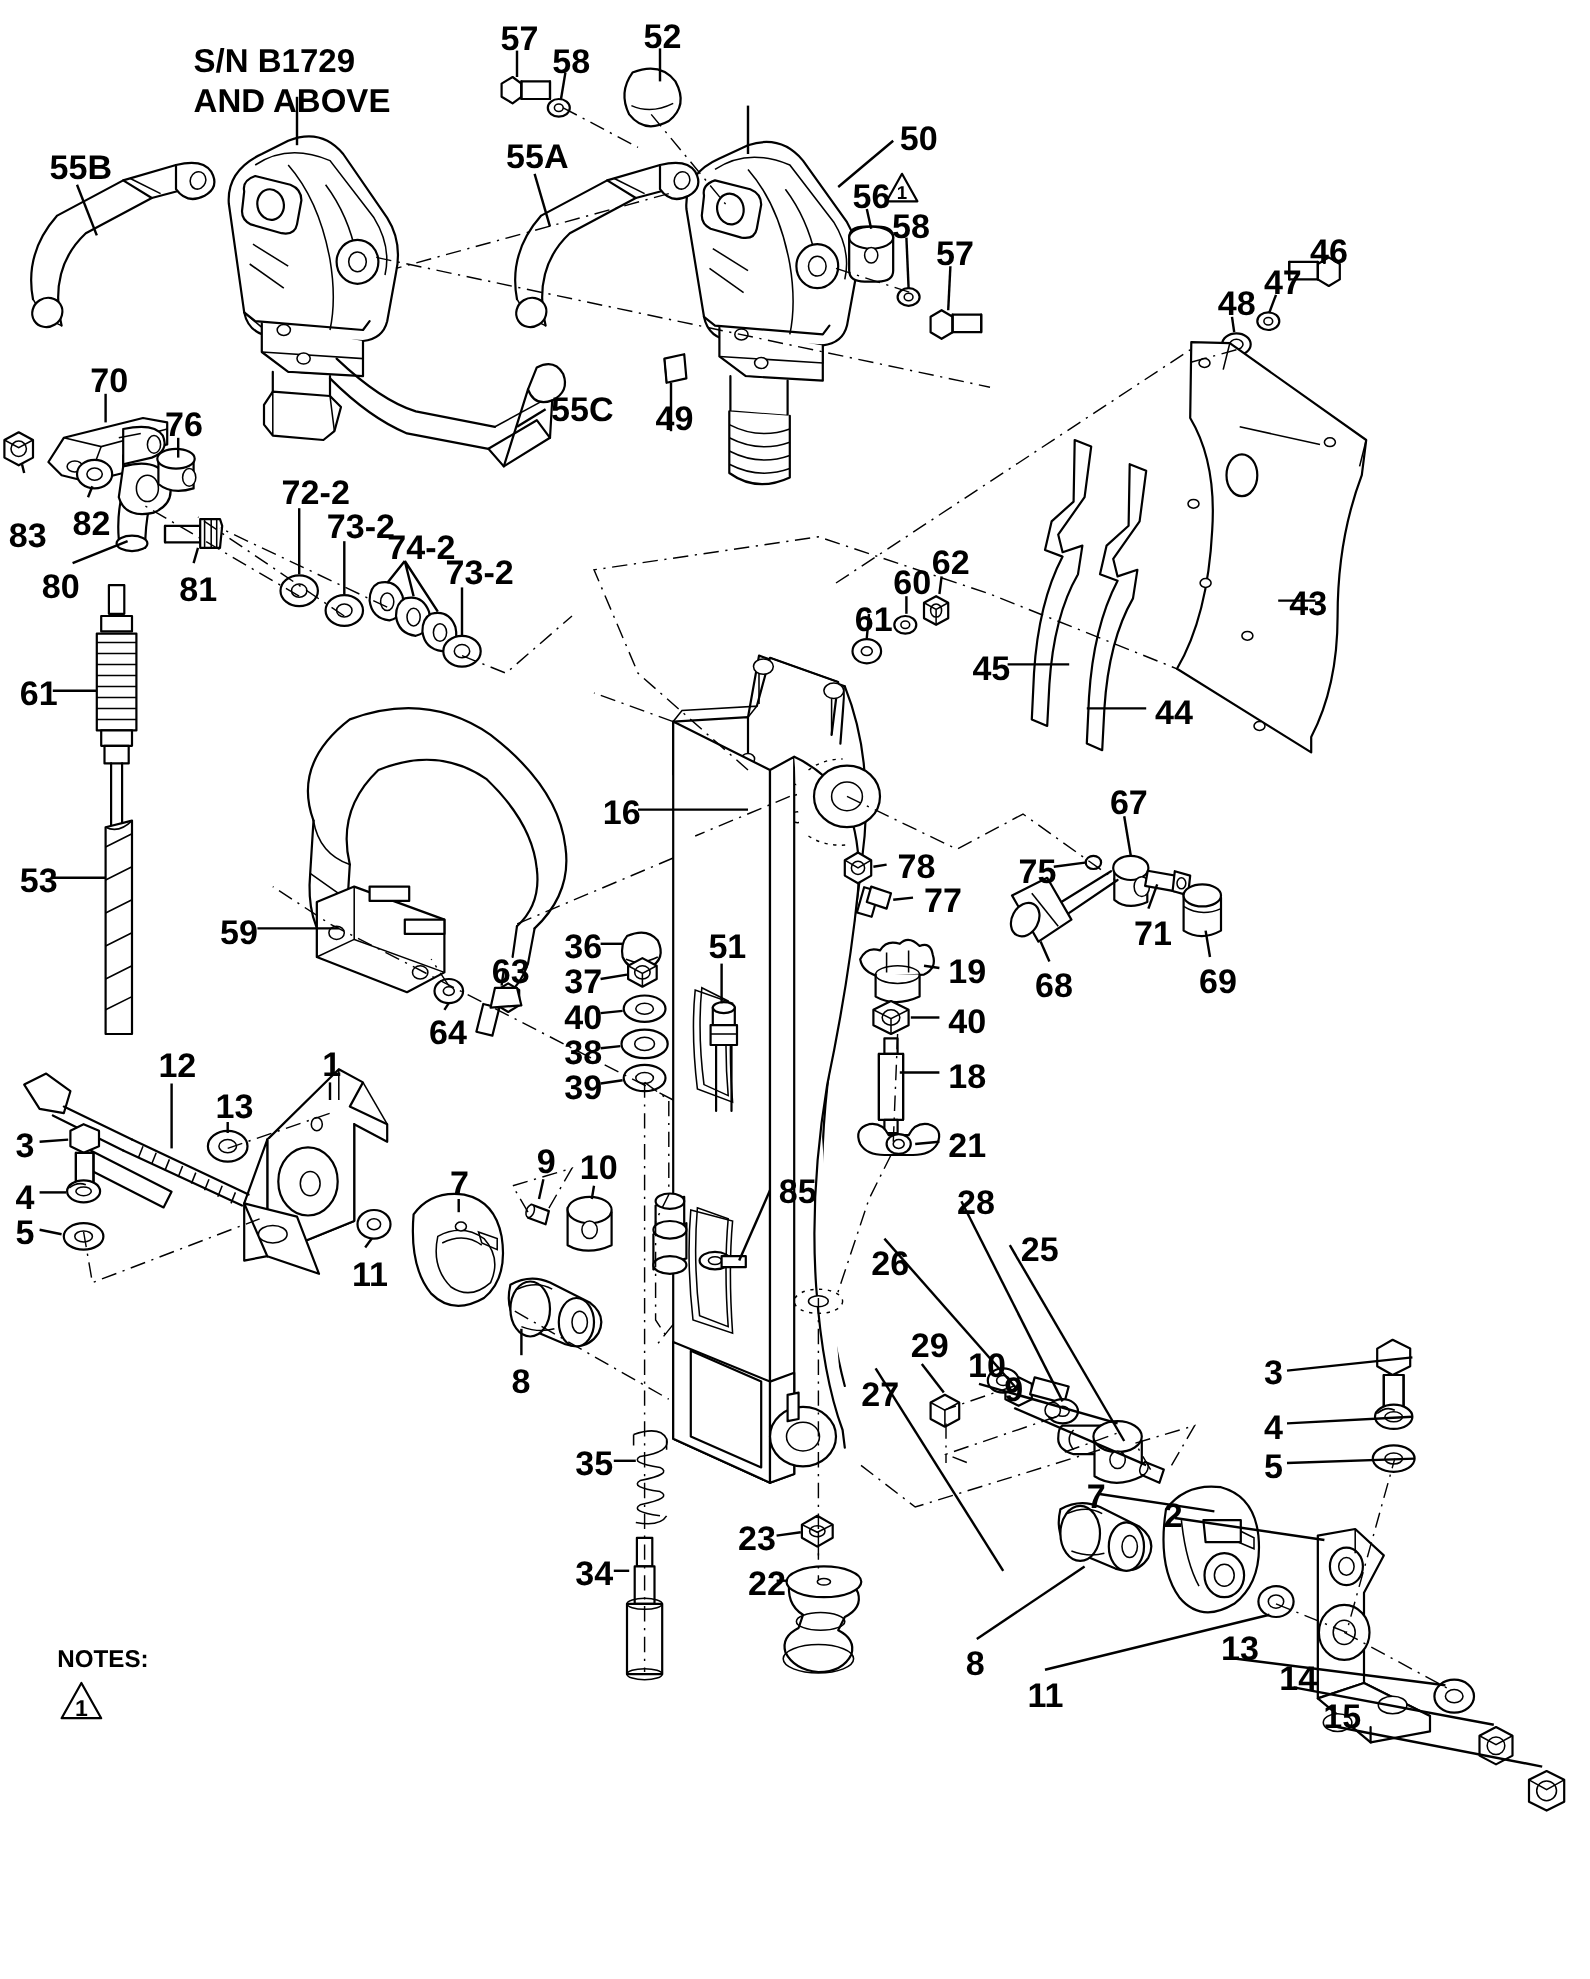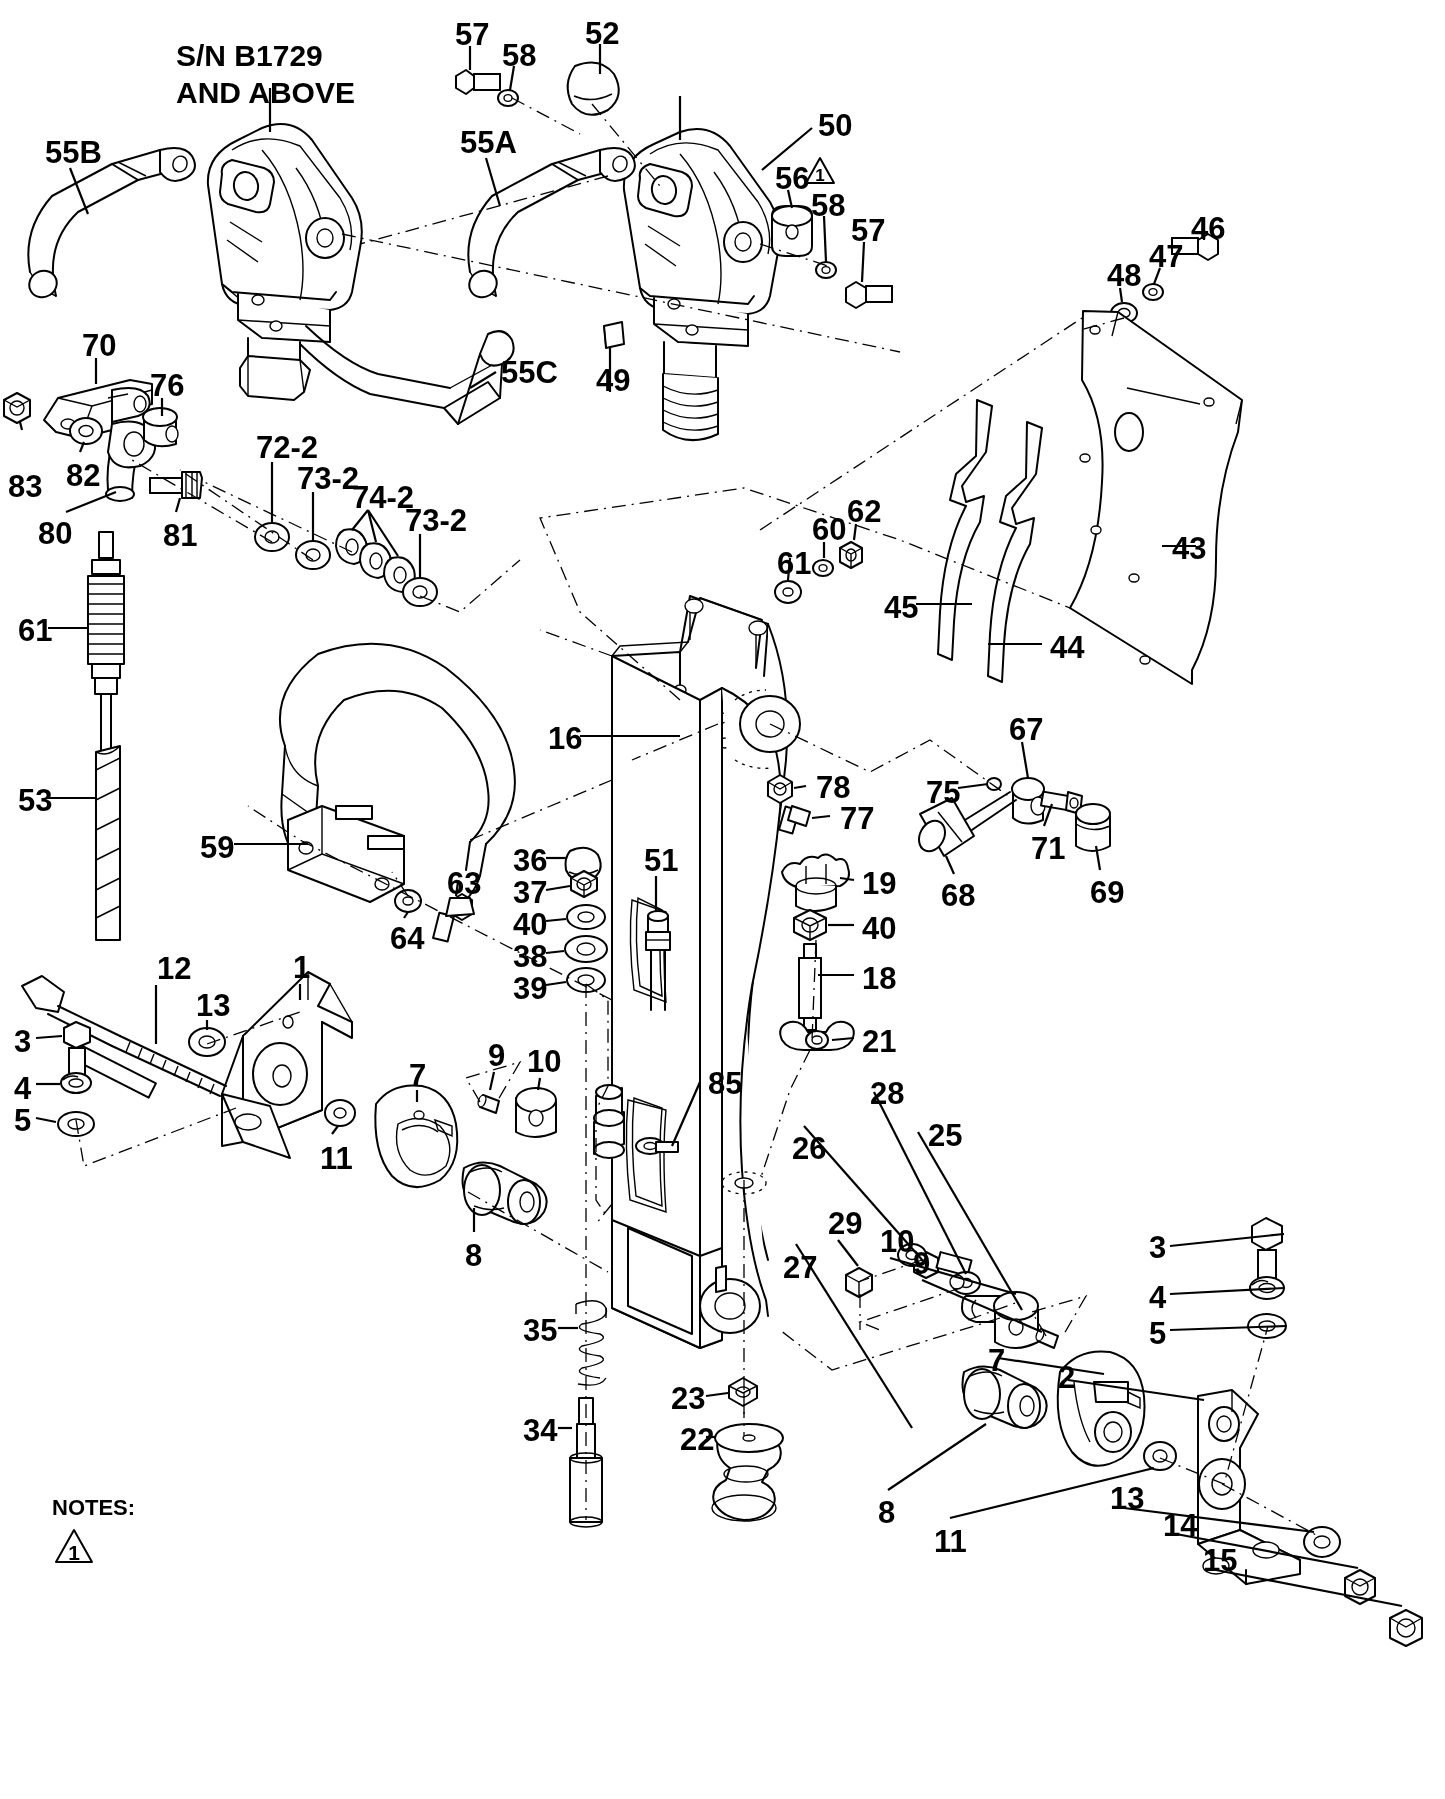--- a/index.html
+++ b/index.html
@@ -867,21 +867,21 @@
       <div class="lbl num" style="left: 513px; top: 877px;">37</div>
       <div class="lbl num" style="left: 513px; top: 909px;">40</div>
       <div class="lbl num" style="left: 513px; top: 941px;">38</div>
       <div class="lbl num" style="left: 513px; top: 973px;">39</div>
       <div class="lbl num" style="left: 644px; top: 845px;">51</div>
       <div class="lbl num" style="left: 862px; top: 868px;">19</div>
       <div class="lbl num" style="left: 862px; top: 913px;">40</div>
       <div class="lbl num" style="left: 862px; top: 963px;">18</div>
       <div class="lbl num" style="left: 862px; top: 1026px;">21</div>
       <div class="lbl num" style="left: 293px; top: 952px;">1</div>
-      <div class="lbl num" style="left: 144px; top: 953px; margin-left: 13px;">12</div>
+      <div class="lbl num" style="left: 144px; top: 953px;">12</div>
       <div class="lbl num" style="left: 196px; top: 990px;">13</div>
       <div class="lbl num" style="left: 14px; top: 1026px;">3</div>
       <div class="lbl num" style="left: 14px; top: 1073px;">4</div>
       <div class="lbl num" style="left: 14px; top: 1105px;">5</div>
       <div class="lbl num" style="left: 320px; top: 1143px;">11</div>
       <div class="lbl num" style="left: 409px; top: 1060px;">7</div>
       <div class="lbl num" style="left: 488px; top: 1040px;">9</div>
       <div class="lbl num" style="left: 527px; top: 1046px;">10</div>
       <div class="lbl num" style="left: 465px; top: 1240px;">8</div>
       <div class="lbl num" style="left: 708px; top: 1068px;">85</div>

